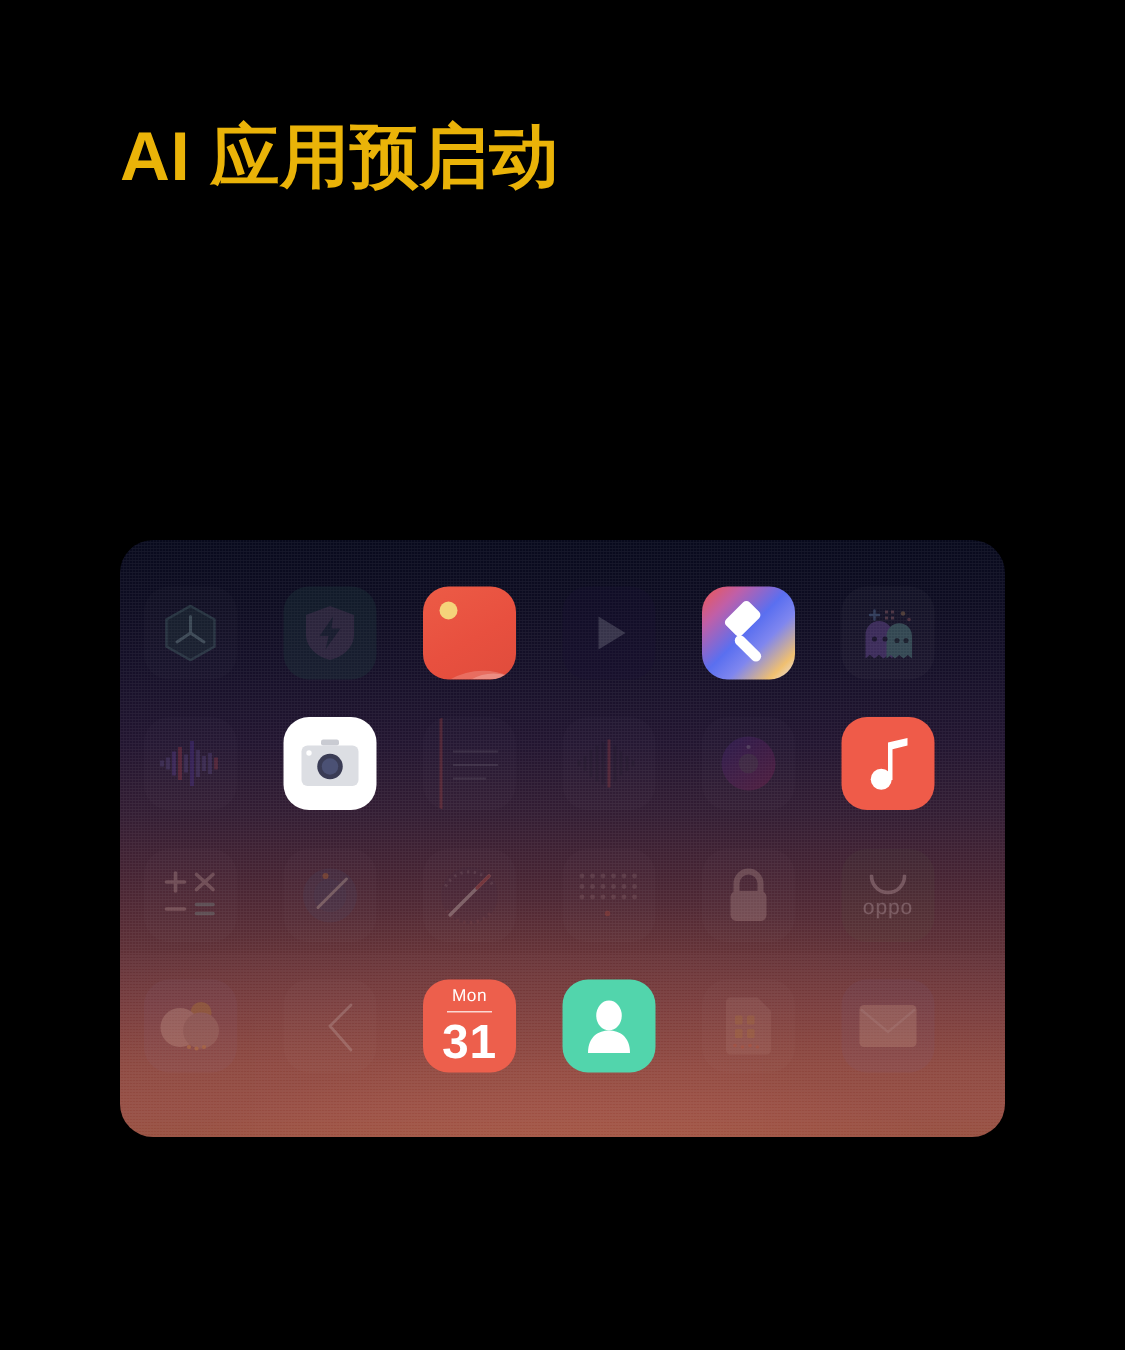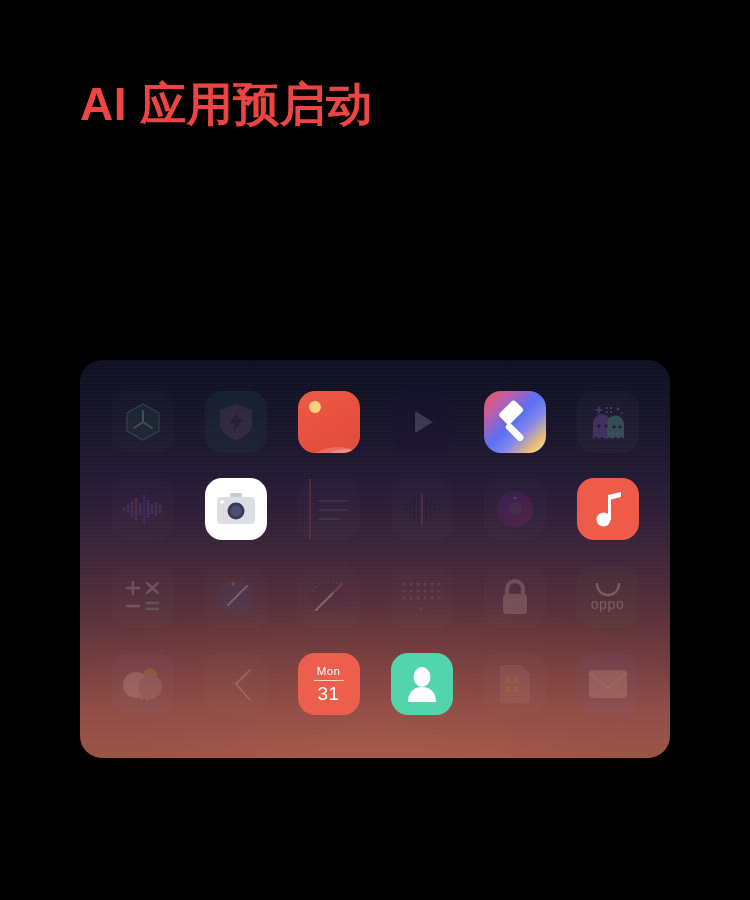--- a/index.html
+++ b/index.html
@@ -23,21 +23,21 @@
 
   
   .heading-block {
     position: absolute;
     left: 80px;
     top: 78px;
     width: 600px;
   }
   .title {
     margin: 0;
-    color: #ef4444;
+    color: #eab308;
     font-size: 46px;
     font-weight: 700;
     letter-spacing: 0.5px;
     line-height: 1.15;
     white-space: nowrap;
   }
   .subtitle {
     margin: 0;
     padding-top: 44px;
     color: #f0eeee;
@@ -91,21 +91,21 @@
     height: 398px;
     display: grid;
     grid-template-columns: repeat(6, 1fr);
     grid-template-rows: repeat(4, 1fr);
     padding: 18px 16px 30px 16px;
     box-sizing: border-box;
   }
   .cell {
     display: flex;
     align-items: center;
-    justify-content: center;
+    justify-content: flex-start;
   }
   .icon {
     position: relative;
     width: 62px;
     height: 62px;
     border-radius: 17px;
     display: flex;
     align-items: center;
     justify-content: center;
     overflow: hidden;
@@ -143,23 +143,23 @@
     line-height: 1;
     padding-bottom: 3px;
     letter-spacing: 0.3px;
   }
   .cal-rule {
     width: 30px; height: 1px;
     background: rgba(255,255,255,0.75);
     margin-bottom: 3px;
   }
   .cal-day {
-    font-size: 19px;
+    font-size: 32px;
     line-height: 1;
-    font-weight: 400;
+    font-weight: 700;
     letter-spacing: 0.5px;
   }
   .oppo-text {
     color: rgba(235,225,220,0.85);
     font-size: 14px;
     letter-spacing: 0.6px;
     line-height: 1;
   }
   .oppo-wrap {
     display:flex; flex-direction:column;

